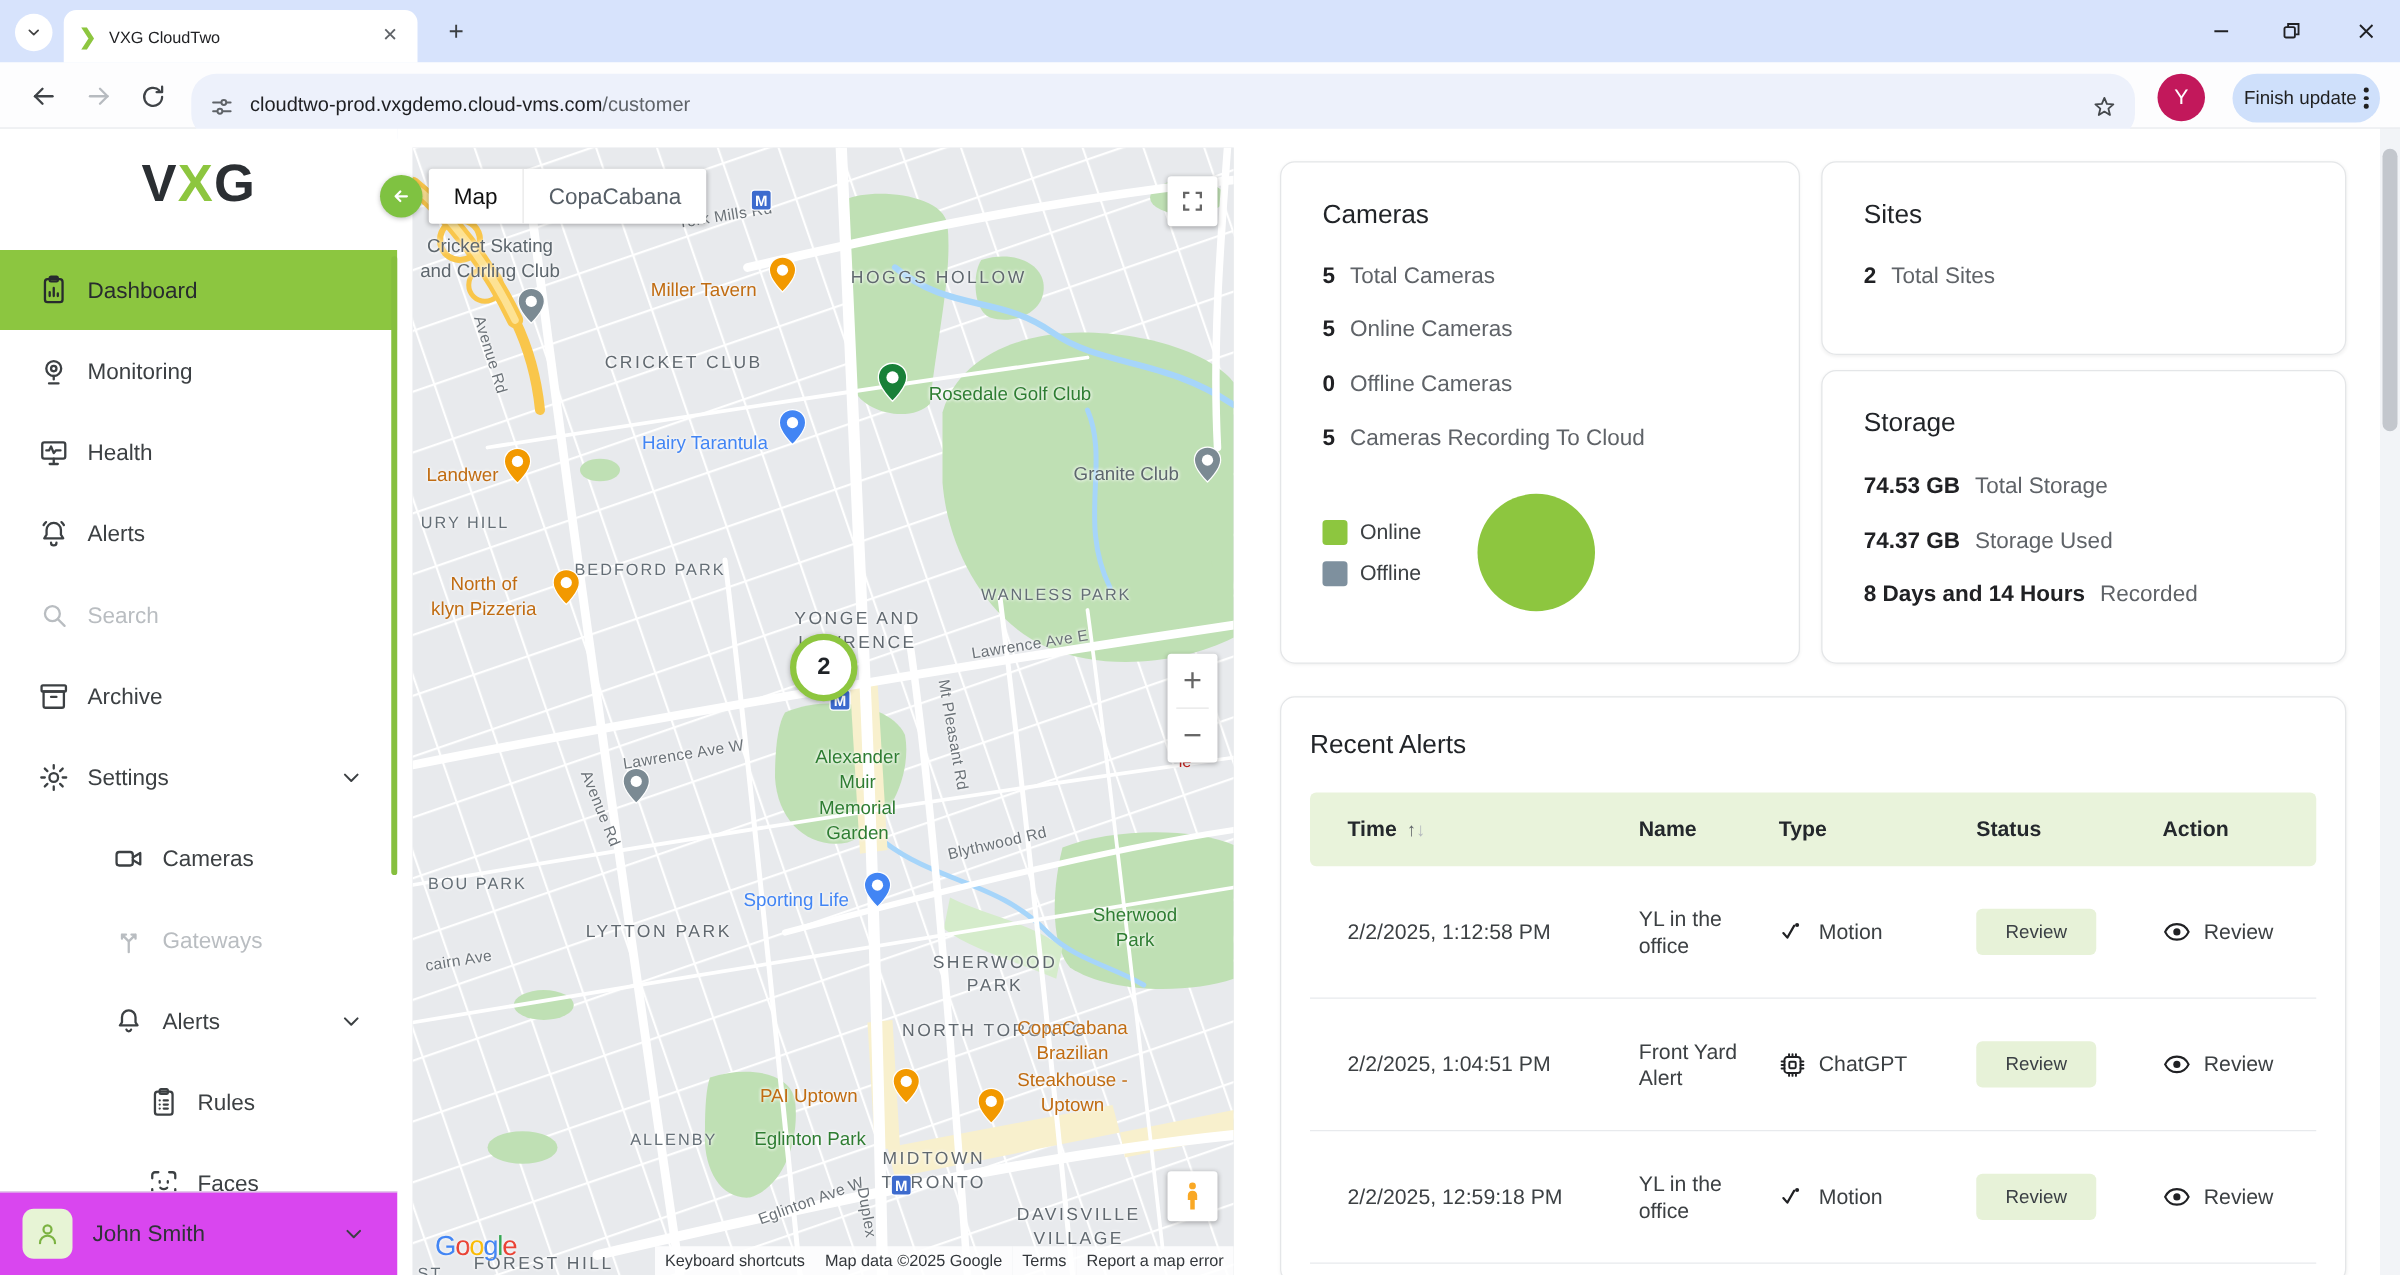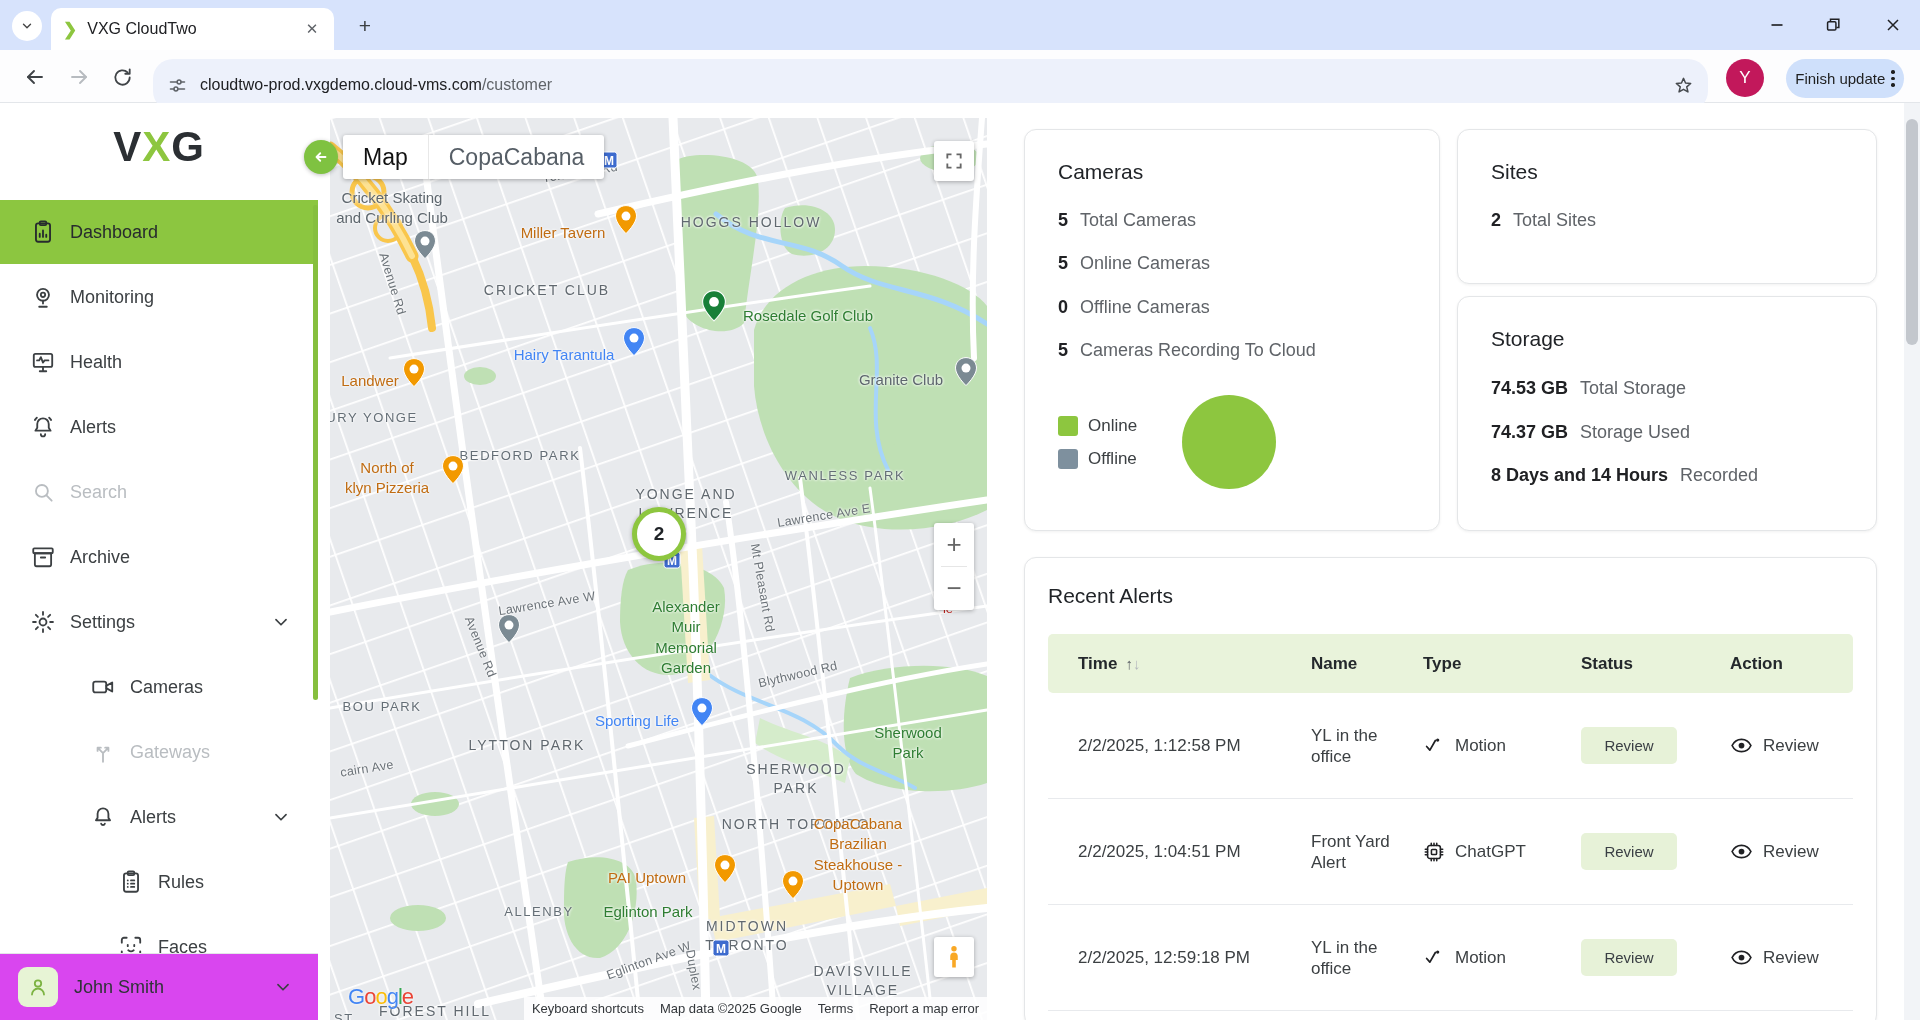--- a/index.html
+++ b/index.html
@@ -9,21 +9,21 @@
          font-family:"Liberation Sans",sans-serif;color:#3c4043;}
   svg{display:block;}
 
   
   .tabstrip{position:absolute;left:0;top:0;width:1920px;height:50px;background:#D7E3FC;}
   .tab-search{position:absolute;left:12px;top:11px;width:30px;height:30px;border-radius:50%;
       background:#fff;display:flex;align-items:center;justify-content:center;color:#444;}
   .tab{position:absolute;left:51px;top:8px;width:283px;height:42px;background:#fff;
       border-radius:10px 10px 0 0;display:flex;align-items:center;padding:0 12px;gap:10px;}
   .tab-favicon{color:#8DC63F;font-weight:bold;font-size:17px;}
-  .tab-title{font-size:16px;color:#202124;flex:1;white-space:nowrap;overflow:hidden;}
+  .tab-title{font-size:13px;color:#202124;flex:1;white-space:nowrap;overflow:hidden;}
   .tab-close{color:#5f6368;font-size:15px;width:20px;height:20px;line-height:20px;text-align:center;border-radius:50%;}
   .newtab{position:absolute;left:352px;top:13px;width:26px;height:26px;color:#3c4043;font-size:21px;
       line-height:25px;text-align:center;}
   .wctl{position:absolute;top:8px;width:40px;height:34px;display:flex;align-items:center;justify-content:center;color:#202124;}
   .toolbar{position:absolute;left:0;top:50px;width:1920px;height:53px;background:#FDFDFE;border-bottom:1px solid #e3e6ea;}
   .navbtn{position:absolute;top:58px;width:38px;height:38px;display:flex;align-items:center;justify-content:center;color:#3f4347;}
   .navbtn.disabled{color:#b7bbc0;}
   .urlbar{position:absolute;left:153px;top:59px;width:1555px;height:52px;border-radius:20px;background:#EDF1FB;
       display:flex;align-items:center;padding:0 14px;gap:12px;}
   .url-text{font-size:16px;color:#202124;flex:1;white-space:nowrap;overflow:hidden;}
@@ -81,21 +81,21 @@
   .road{font-size:12.5px;color:#6B7278;letter-spacing:.3px;}
   .pin{position:absolute;transform:translate(-50%,-78%);}
   .mbadge{position:absolute;transform:translate(-50%,-50%);width:17px;height:17px;border-radius:3px;background:#3D6BCE;
       color:#fff;font-size:12px;font-weight:bold;display:flex;align-items:center;justify-content:center;
       border:1px solid #fff;}
   .cluster{position:absolute;left:329px;top:416px;transform:translate(-50%,-50%);width:54px;height:54px;border-radius:50%;
       background:#fff;border:5px solid #8DC63F;display:flex;align-items:center;justify-content:center;
       font-size:19px;font-weight:bold;color:#1f2327;box-shadow:0 1px 4px rgba(0,0,0,.3);}
   .maptype{position:absolute;left:13px;top:17px;height:44px;display:flex;background:#fff;border-radius:3px;
       box-shadow:0 1px 4px rgba(0,0,0,.3);overflow:hidden;}
-  .maptype .seg{padding:0 20px;display:flex;align-items:center;font-size:23px;color:#565E66;}
+  .maptype .seg{padding:0 20px;display:flex;align-items:center;font-size:18px;color:#565E66;}
   .maptype .seg.on{font-weight:500;color:#111;}
   .maptype .seg+.seg{border-left:1px solid #e8e8e8;}
   .fsbtn,.pegman{position:absolute;left:604px;width:40px;height:40px;background:#fff;border-radius:3px;
       box-shadow:0 1px 4px rgba(0,0,0,.3);display:flex;align-items:center;justify-content:center;color:#666;}
   .fsbtn{top:23px;}
   .pegman{top:819px;}
   .zoomctl{position:absolute;left:604px;top:405px;width:40px;height:87px;background:#fff;border-radius:3px;
       box-shadow:0 1px 4px rgba(0,0,0,.3);display:flex;flex-direction:column;}
   .zoomctl .zb{flex:1;display:flex;align-items:center;justify-content:center;font-size:26px;color:#666;}
   .zoomctl .div{height:1px;background:#e6e6e6;margin:0 7px;}
@@ -395,21 +395,21 @@
       <div class="ml poi-n" style="left:62px;top:90px;">Cricket Skating
 and Curling Club</div>
       <div class="ml poi-o" style="left:233px;top:115px;">Miller Tavern</div>
       <div class="ml area-lg" style="left:421px;top:104px;">HOGGS HOLLOW</div>
       <div class="ml road rot" style="left:250px;top:55px;--rot:-9deg;">York Mills Rd</div>
       <div class="ml area-lg" style="left:217px;top:172px;">CRICKET CLUB</div>
       <div class="ml park" style="left:478px;top:198px;">Rosedale Golf Club</div>
       <div class="ml poi-b" style="left:234px;top:237px;">Hairy Tarantula</div>
       <div class="ml poi-n" style="left:571px;top:262px;">Granite Club</div>
       <div class="ml poi-o" style="left:40px;top:263px;">Landwer</div>
-      <div class="ml area" style="left:42px;top:300px;">URY YONGE</div>
+      <div class="ml area" style="left:42px;top:300px;">URY HILL</div>
       <div class="ml area" style="left:190px;top:338px;">BEDFORD PARK</div>
       <div class="ml poi-o" style="left:57px;top:360px;">North of
 klyn Pizzeria</div>
       <div class="ml area" style="left:515px;top:358px;">WANLESS PARK</div>
       <div class="ml area-lg" style="left:356px;top:386px;">YONGE AND
 LAWRENCE</div>
       <div class="ml road rot" style="left:494px;top:398px;--rot:-9deg;">Lawrence Ave E</div>
       <div class="ml road rot" style="left:217px;top:486px;--rot:-9deg;">Lawrence Ave W</div>
       <div class="ml road rot" style="left:62px;top:166px;--rot:73deg;">Avenue Rd</div>
       <div class="ml road rot" style="left:150px;top:529px;--rot:68deg;">Avenue Rd</div>

